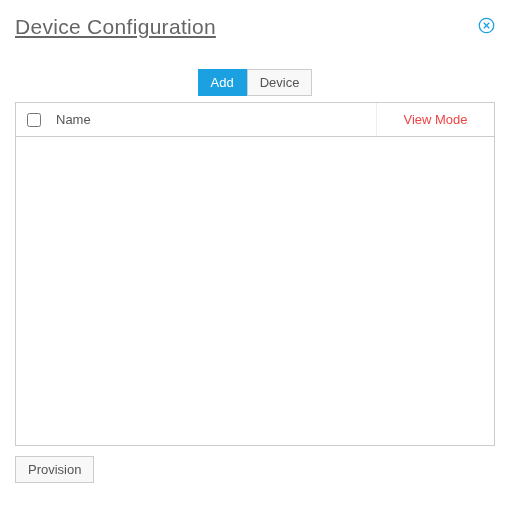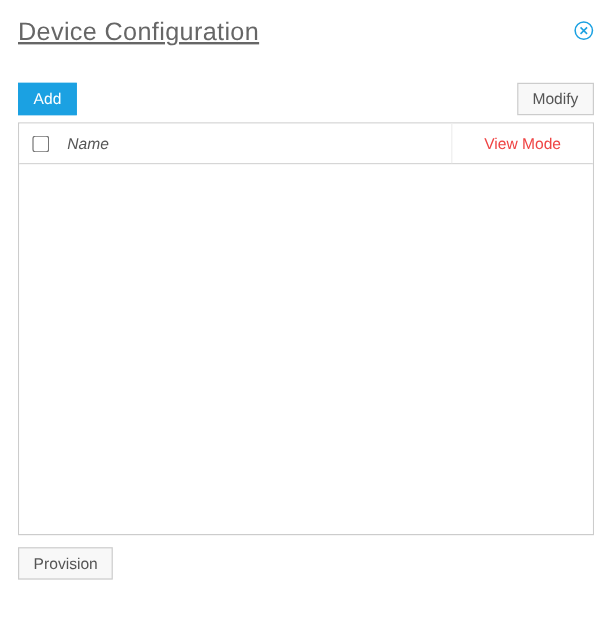--- a/index.html
+++ b/index.html
@@ -35,21 +35,21 @@
       color: #1ba1e2;
       position: relative;
       top: 2px;
     }
     .close-icon svg {
       width: 100%;
       height: 100%;
     }
     .toolbar {
       display: flex;
-      justify-content: space-between;
+      justify-content: center;
       gap: 0;
       margin-bottom: 6px;
     }
     .btn {
       border: 1px solid #ccc;
       background: #f8f8f8;
       font-size: 13px;
       color: #555;
       padding: 5px 12px;
       cursor: pointer;
@@ -78,21 +78,20 @@
     }
     .col-check input {
       width: 14px;
       height: 14px;
     }
     .col-name {
       flex: 1;
       font-size: 13px;
       color: #555;
       padding-left: 4px;
-      font-style: italic;
     }
     .col-viewmode {
       width: 118px;
       font-size: 13px;
       color: #ef4444;
       text-align: center;
       border-left: 1px solid #eee;
       height: 100%;
       display: flex;
       align-items: center;
@@ -115,21 +114,21 @@
     <svg viewBox="0 0 20 20" fill="none" stroke="currentColor" stroke-width="1.5">
       <circle cx="10" cy="10" r="8.5"></circle>
       <line x1="6.8" y1="6.8" x2="13.2" y2="13.2"></line>
       <line x1="13.2" y1="6.8" x2="6.8" y2="13.2"></line>
     </svg>
   </div>
 </div>
 
 <div class="toolbar">
   <button class="btn btn-primary">Add</button>
-  <button class="btn">Modify</button>
+  <button class="btn">Device</button>
 </div>
 
 <div class="table-wrap">
   <div class="table-header">
     <div class="col-check">
       <input type="checkbox" style="">
     </div>
     <div class="col-name">Name</div>
     <div class="col-viewmode">View Mode</div>
   </div>

